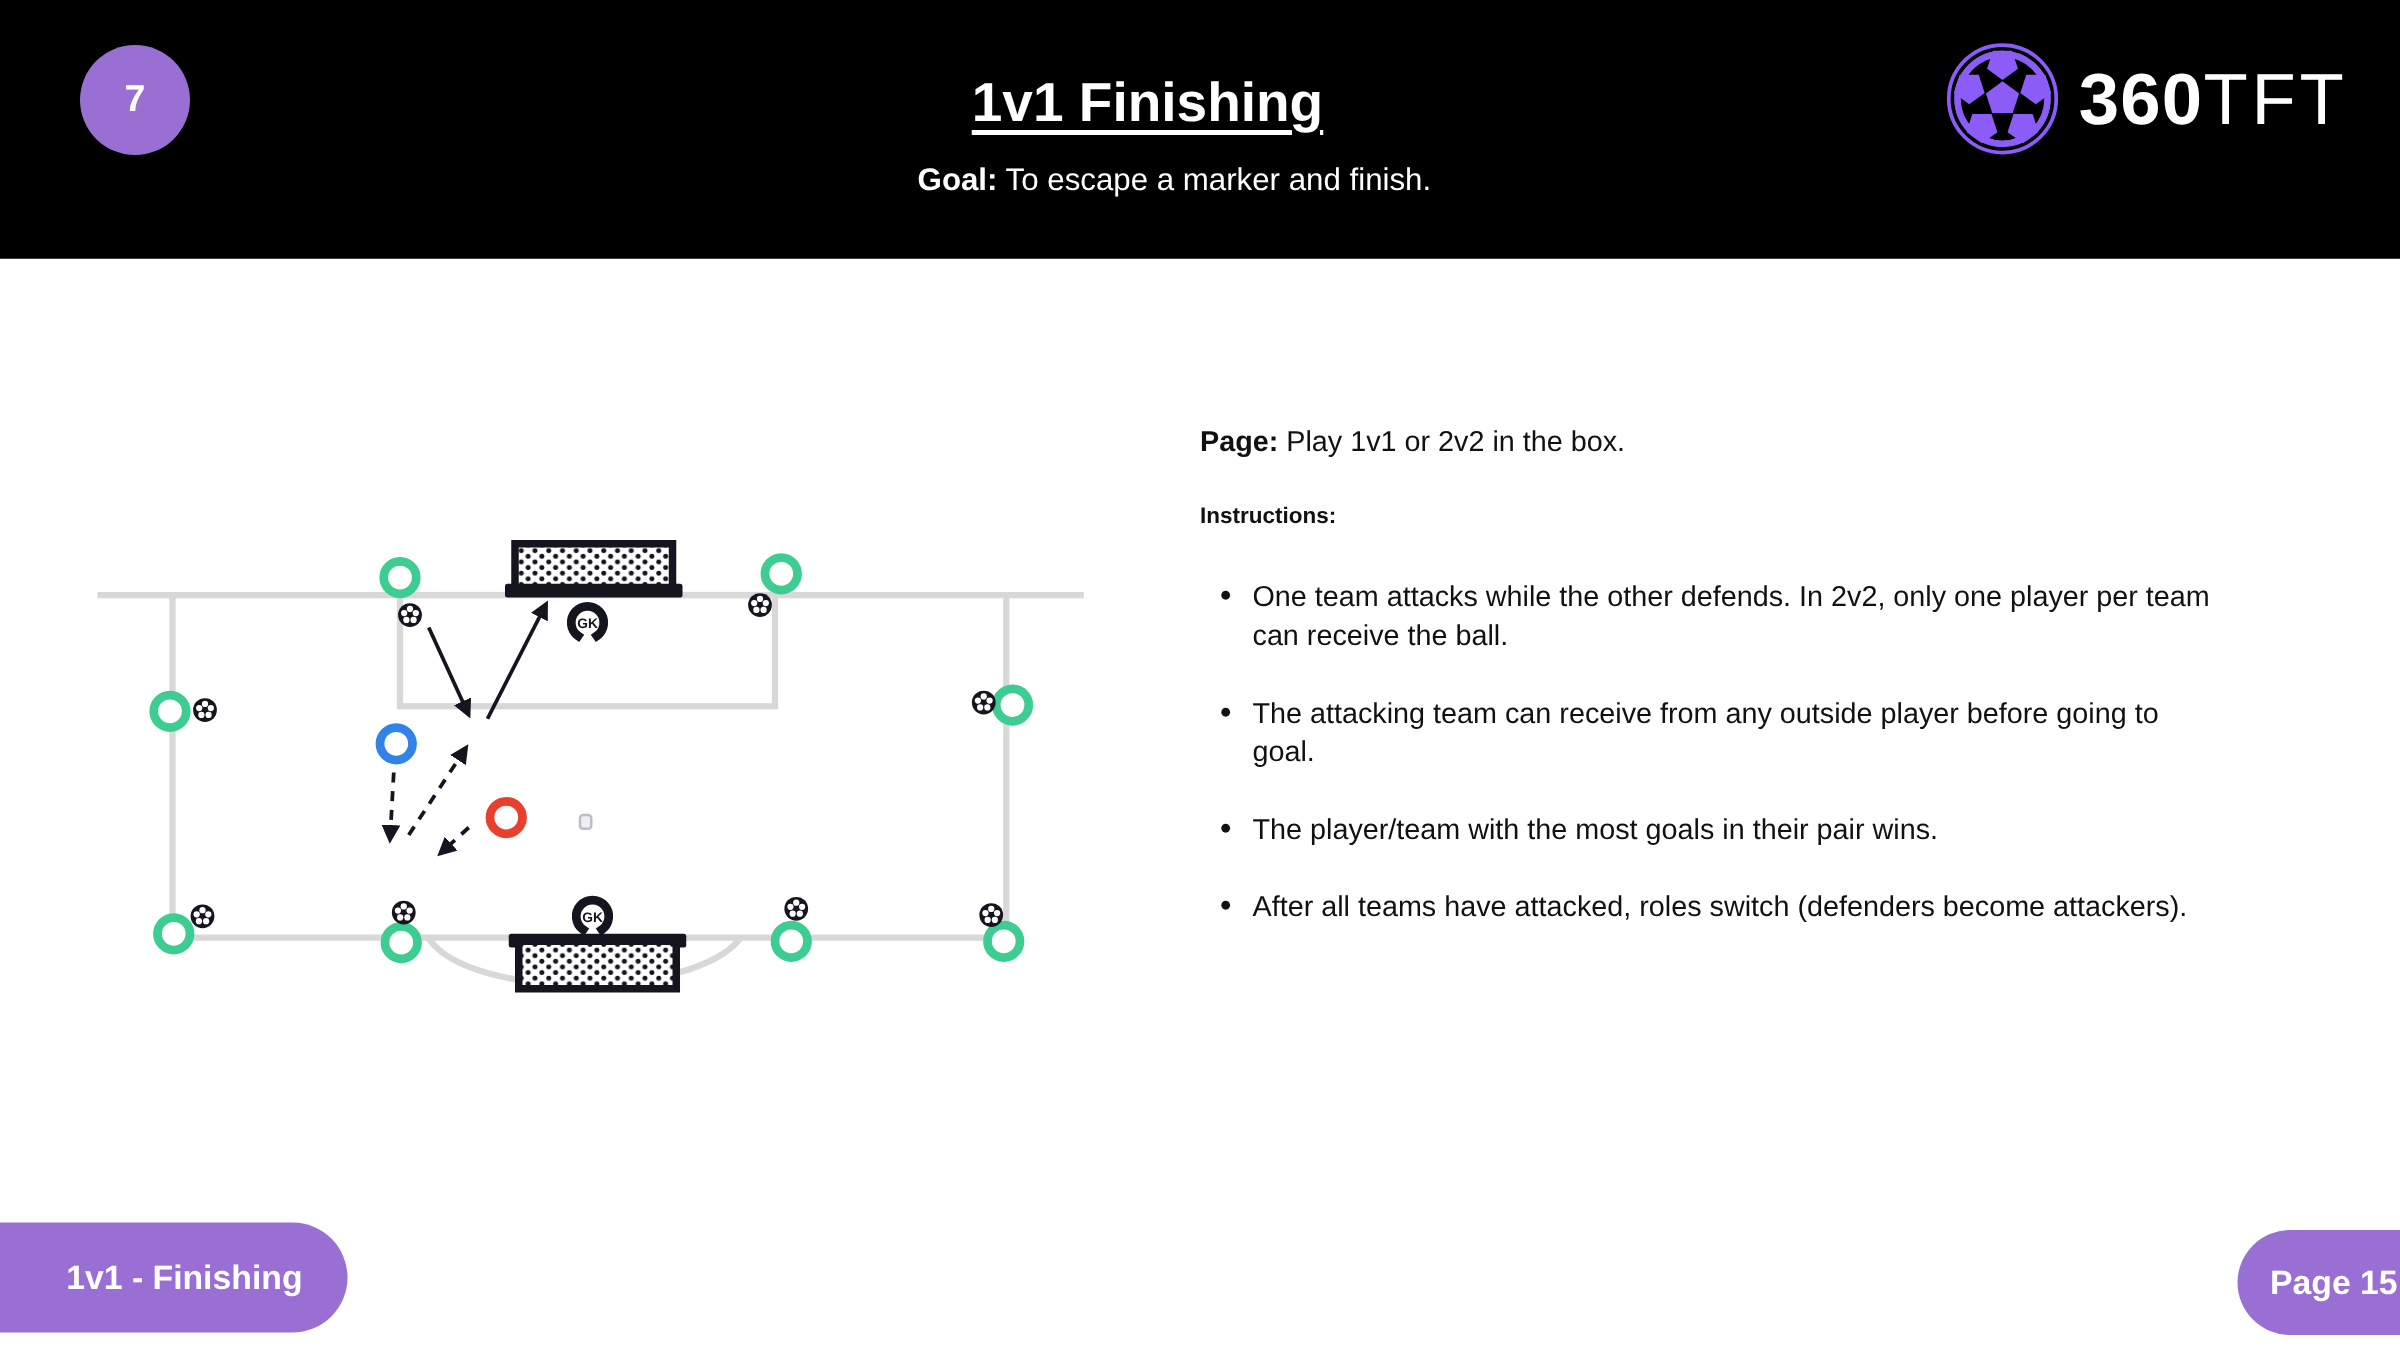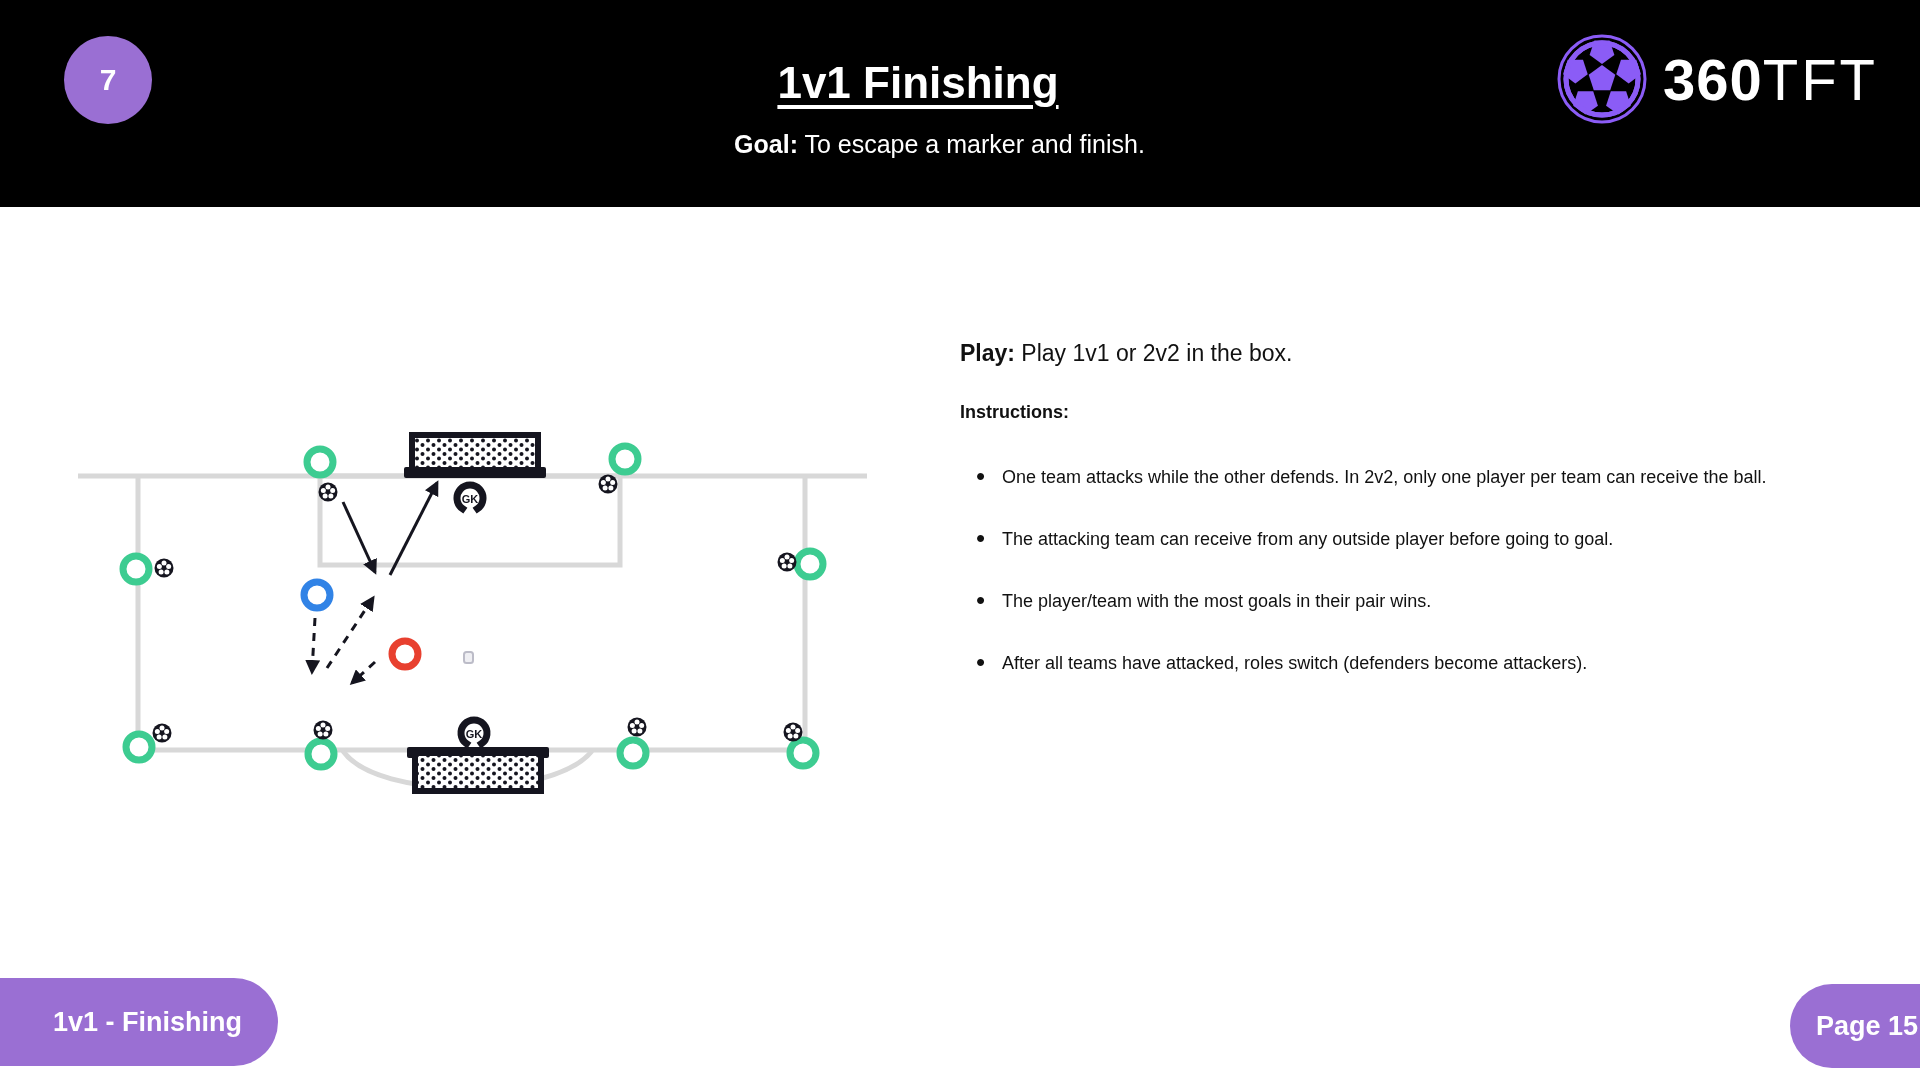--- a/index.html
+++ b/index.html
@@ -25,21 +25,21 @@
   .logo { position:absolute; right:42px; top:32px; display:flex; align-items:center; gap:14px; }
   .logo-text { color:#fff; font-size:58px; display:flex; align-items:center; }
   .logo-360 { font-weight:800; letter-spacing:1px; }
   .logo-tft { font-weight:400; letter-spacing:3px; }
   
   .setup { position:absolute; left:960px; top:340px; font-size:23px; }
   .instructions-label { position:absolute; left:960px; top:402px; font-size:18px; font-weight:bold; }
   .bullets { position:absolute; left:962px; top:462px; width:830px; margin:0; padding:0; list-style:none; }
   .bullets li {
     position:relative; padding-left:40px; margin-bottom:31px;
-    font-size:18px; line-height:31px; max-width:815px;
+    font-size:23px; line-height:31px; max-width:815px;
   }
   .bullets li::before { content:"•"; position:absolute; left:14px; top:-1px; font-size:26px; }
   
   .pitch { position:absolute; left:40px; top:420px; }
   
   .badge {
     position:absolute; background:#9a6fd3; color:#fff; font-weight:bold; font-size:27px;
     border-radius:44px; display:flex; align-items:center; height:88px;
   }
   .badge-left { left:-56px; top:978px; width:334px; justify-content:flex-end; padding-right:36px; }
@@ -214,21 +214,21 @@
         <path d="M -7.5 10.7 A 13 13 0 1 1 7.5 10.7" fill="#fff" stroke="#15151f" stroke-width="7" stroke-linecap="square"></path>
         <text y="4.5" text-anchor="middle" font-size="11" font-weight="bold" fill="#15151f" font-family="&quot;Liberation Sans&quot;, sans-serif">GK</text>
       </g>
       <g transform="translate(434,313)">
         <path d="M -7.5 10.7 A 13 13 0 1 1 7.5 10.7" fill="#fff" stroke="#15151f" stroke-width="7" stroke-linecap="square"></path>
         <text y="4.5" text-anchor="middle" font-size="11" font-weight="bold" fill="#15151f" font-family="&quot;Liberation Sans&quot;, sans-serif">GK</text>
       </g>
     </g>
 </svg>
 
-<div class="setup"><b>Play:</b><span> Play 1v1 or 2v2 in the box.</span></div>
+<div class="setup"><b>Page:</b><span> Play 1v1 or 2v2 in the box.</span></div>
 
 <div class="instructions-label">Instructions:</div>
 
 <ul class="bullets">
   <li>One team attacks while the other defends. In 2v2, only one player per team can receive the ball.</li>
   <li>The attacking team can receive from any outside player before going to goal.</li>
   <li>The player/team with the most goals in their pair wins.</li>
   <li>After all teams have attacked, roles switch (defenders become attackers).</li>
 </ul>
 

